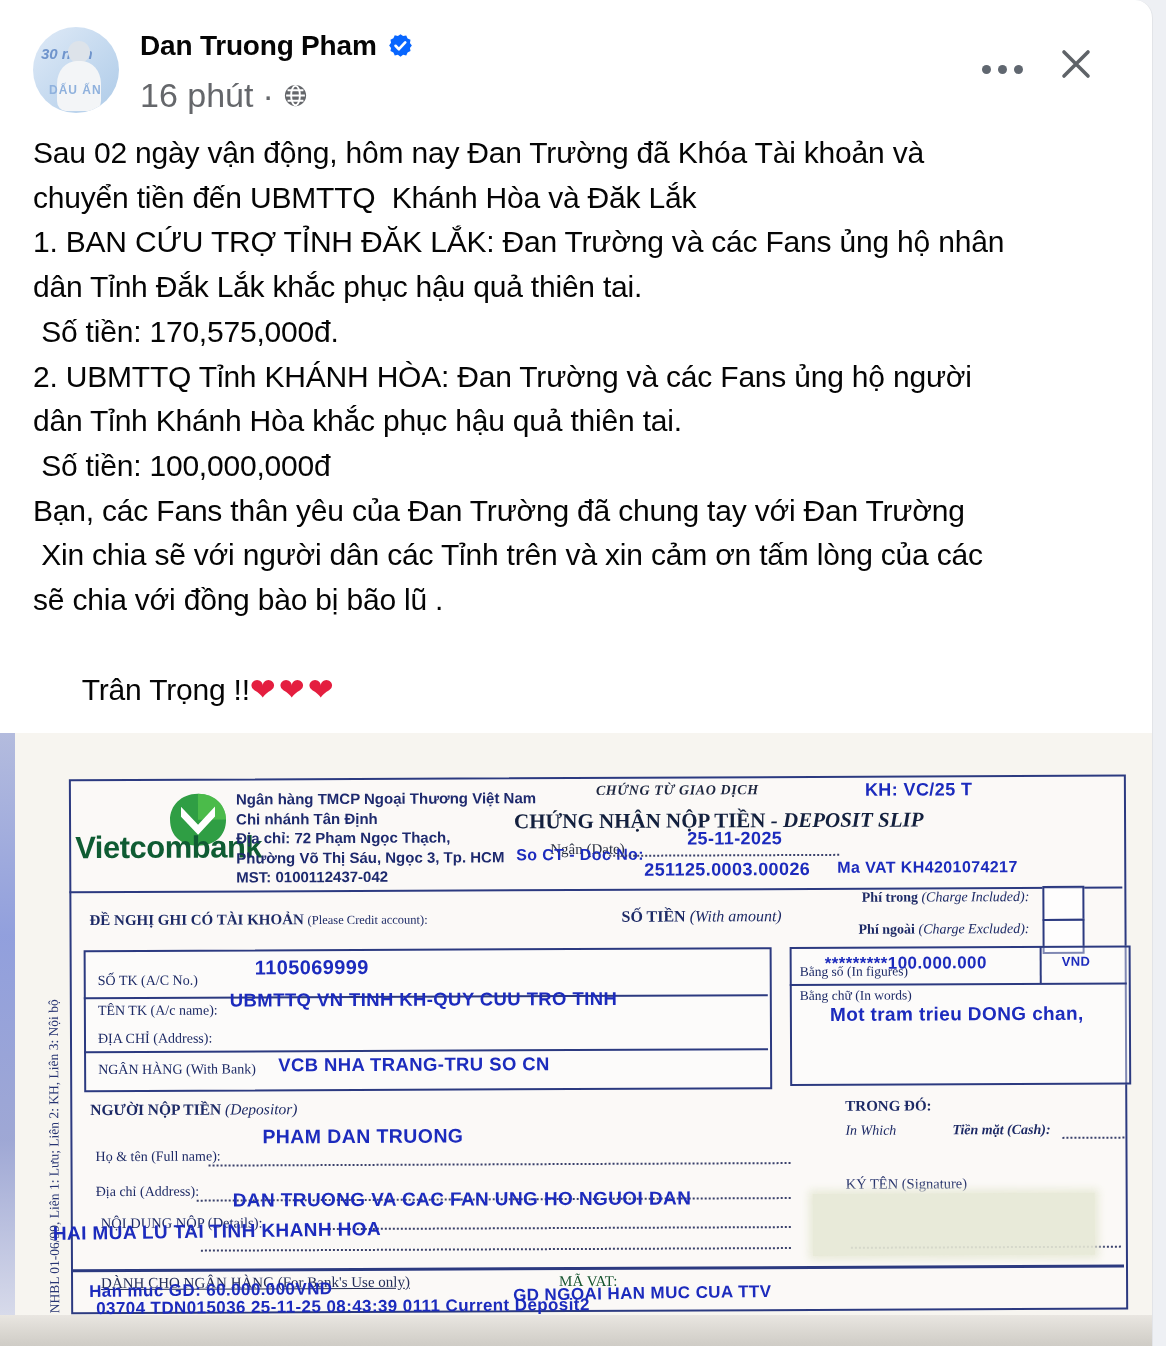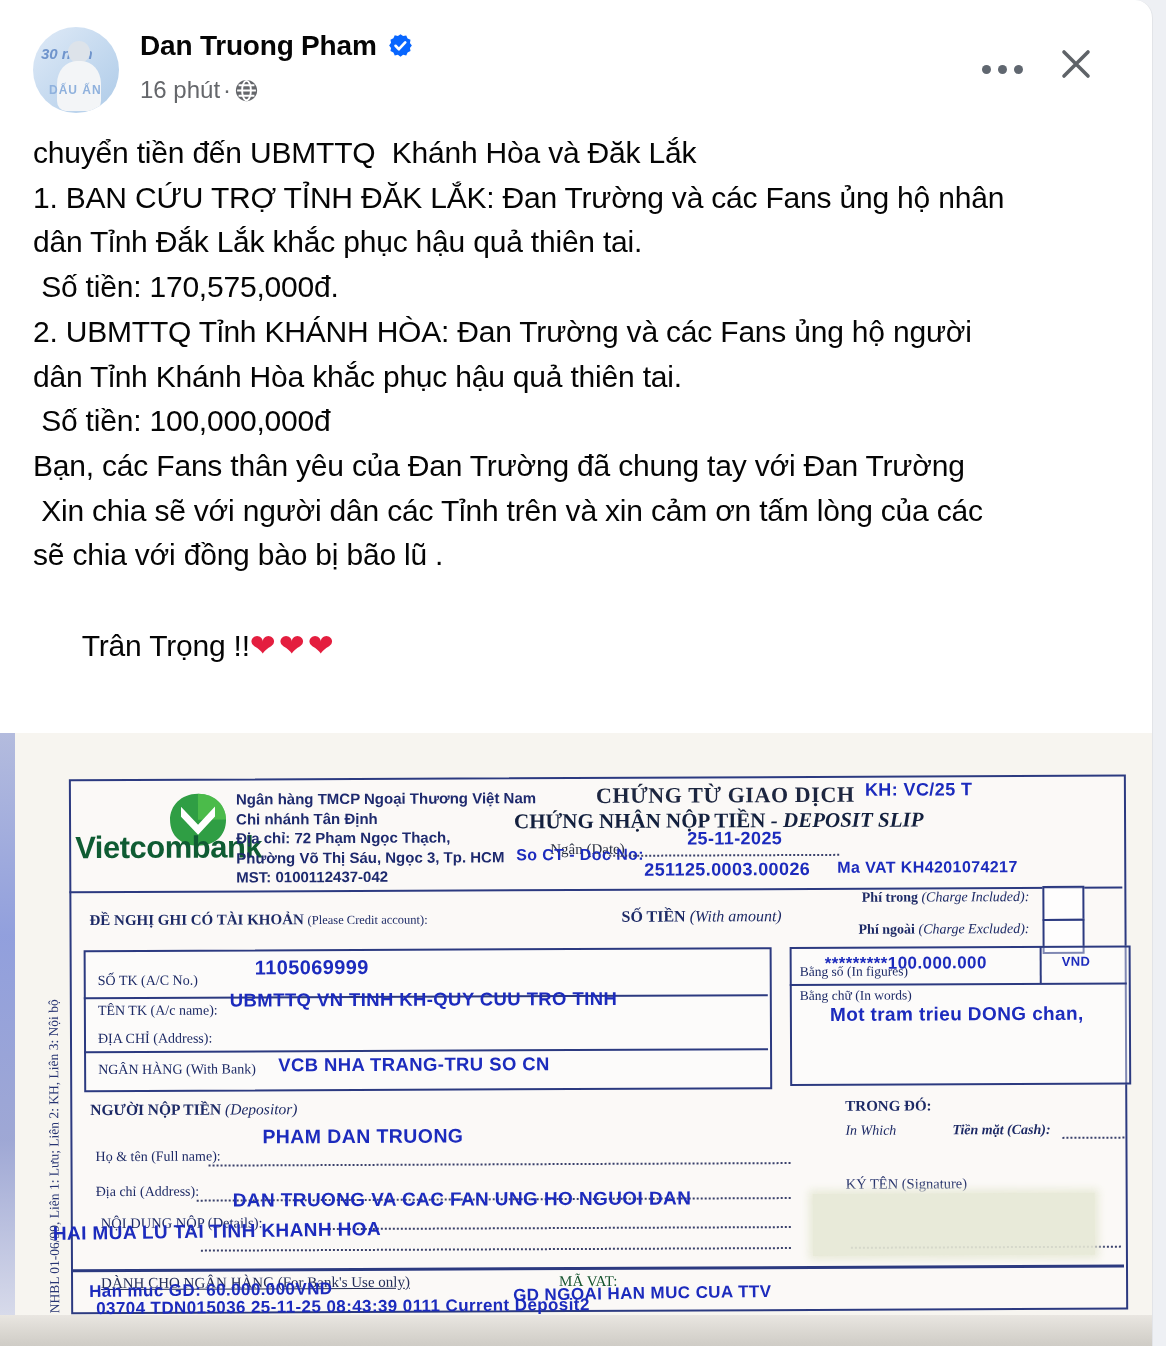--- a/index.html
+++ b/index.html
@@ -10,22 +10,22 @@
 
   
   .avatar{position:absolute;left:33px;top:27px;width:86px;height:86px;border-radius:50%;
           background:linear-gradient(135deg,#dfeaf7 0%,#c4d9ef 55%,#aecbe8 100%);overflow:hidden;}
   .av-head{position:absolute;left:35px;top:14px;width:22px;height:22px;border-radius:50%;background:#dde3ea;}
   .av-body{position:absolute;left:24px;top:34px;width:44px;height:50px;border-radius:45% 45% 20% 20%;background:#f3f5f7;}
   .av-t1{position:absolute;left:8px;top:18px;font-size:15px;font-weight:bold;color:#6f94cc;font-style:italic;}
   .av-t2{position:absolute;left:16px;top:56px;font-size:12px;font-weight:bold;color:#8fb1dd;letter-spacing:1px;}
   .author-row{position:absolute;left:140px;top:30px;display:flex;align-items:center;gap:10px;}
   .author{font-size:28px;font-weight:bold;color:#050505;letter-spacing:-0.2px;}
-  .meta-row{position:absolute;left:140px;top:76px;display:flex;align-items:center;gap:3px;
-            font-size:24px;color:#65676b;}
+  .meta-row{position:absolute;left:140px;top:76px;display:flex;align-items:center;gap:9px;
+            font-size:34px;color:#65676b;}
   .more-btn{position:absolute;left:982px;top:57px;width:52px;height:24px;cursor:pointer;}
   .more-btn i{position:absolute;top:8px;width:9px;height:9px;border-radius:50%;background:#606770;}
   .more-btn i:nth-child(1){left:0}.more-btn i:nth-child(2){left:16px}.more-btn i:nth-child(3){left:32px}
   .close-btn{position:absolute;left:1054px;top:42px;width:44px;height:44px;cursor:pointer;}
 
   
   .post-body{position:absolute;left:33px;top:131px;width:1098px;color:#050505;
              font-size:30px;line-height:44.7px;letter-spacing:-0.2px;}
   .post-line{white-space:pre-wrap;}
   .hearts{color:#e41e3f;font-size:31px;letter-spacing:3px;font-family:"DejaVu Sans",sans-serif;}
@@ -97,20 +97,21 @@
         <i></i>
         <i></i>
       </div>
   <div class="close-btn">
     <svg width="44" height="44" viewBox="0 0 44 44">
       <path d="M10 10 L34 34 M34 10 L10 34" stroke="#5f6368" stroke-width="3.6" stroke-linecap="round"></path>
     </svg>
   </div>
 
   <div class="post-body">
+    <div class="post-line">Sau 02 ngày vận động, hôm nay Đan Trường đã Khóa Tài khoản và</div>
     <div class="post-line">chuyển tiền đến UBMTTQ  Khánh Hòa và Đăk Lắk</div>
     <div class="post-line">1. BAN CỨU TRỢ TỈNH ĐĂK LẮK: Đan Trường và các Fans ủng hộ nhân</div>
     <div class="post-line">dân Tỉnh Đắk Lắk khắc phục hậu quả thiên tai.</div>
     <div class="post-line"> Số tiền: 170,575,000đ.</div>
     <div class="post-line">2. UBMTTQ Tỉnh KHÁNH HÒA: Đan Trường và các Fans ủng hộ người</div>
     <div class="post-line">dân Tỉnh Khánh Hòa khắc phục hậu quả thiên tai.</div>
     <div class="post-line"> Số tiền: 100,000,000đ</div>
     <div class="post-line">Bạn, các Fans thân yêu của Đan Trường đã chung tay với Đan Trường</div>
     <div class="post-line"> Xin chia sẽ với người dân các Tỉnh trên và xin cảm ơn tấm lòng của các</div>
     <div class="post-line">sẽ chia với đồng bào bị bão lũ .</div>
@@ -135,21 +136,21 @@
       </div>
       <div class="vcb-brand">Vietcombank</div>
       <div class="vcb-info">
         <div>Ngân hàng TMCP Ngoại Thương Việt Nam</div>
         <div>Chi nhánh Tân Định</div>
         <div>Địa chỉ: 72 Phạm Ngọc Thạch,</div>
         <div>Phường Võ Thị Sáu, Ngọc 3, Tp. HCM</div>
         <div>MST: 0100112437-042</div>
       </div>
 
-      <div class="sl" style="left:597px;top:50px;font-size:22px;font-weight:bold;color:#1d2640;letter-spacing:.6px;">CHỨNG TỪ GIAO DỊCH</div>
+      <div class="sl" style="left:597px;top:50px;font-size:14px;font-weight:bold;color:#1d2640;letter-spacing:.6px;font-style:italic;">CHỨNG TỪ GIAO DỊCH</div>
       <div class="sl" style="left:515px;top:76px;font-size:21px;color:#13203e;">
         <b>CHỨNG NHẬN NỘP TIỀN</b> <i style="font-weight:bold;">- DEPOSIT SLIP</i>
       </div>
       <div class="bv" style="left:866px;top:48px;font-size:18px;">KH: VC/25 T</div>
       <div class="sl" style="left:551px;top:108px;font-size:15px;color:#2a3142;">Ngân (Date)</div>
       <div class="bv" style="left:517px;top:113px;font-size:16px;">So CT - Doc No:</div>
       <div class="bv" style="left:688px;top:96px;font-size:18px;">25-11-2025</div>
       <div class="dot" style="left:610px;top:122px;width:230px;"></div>
       <div class="bv" style="left:645px;top:127px;font-size:18px;">251125.0003.00026</div>
       <div class="bv" style="left:838px;top:127px;font-size:16px;">Ma VAT KH4201074217</div>

